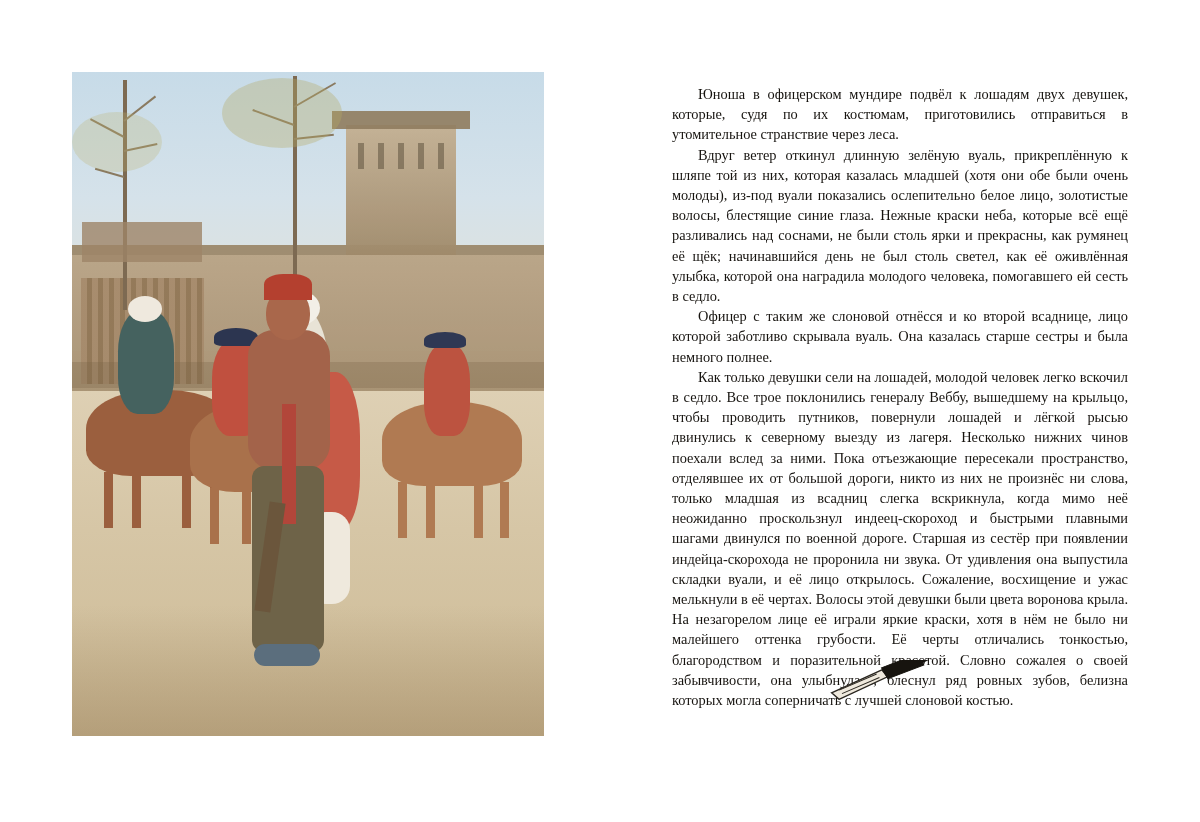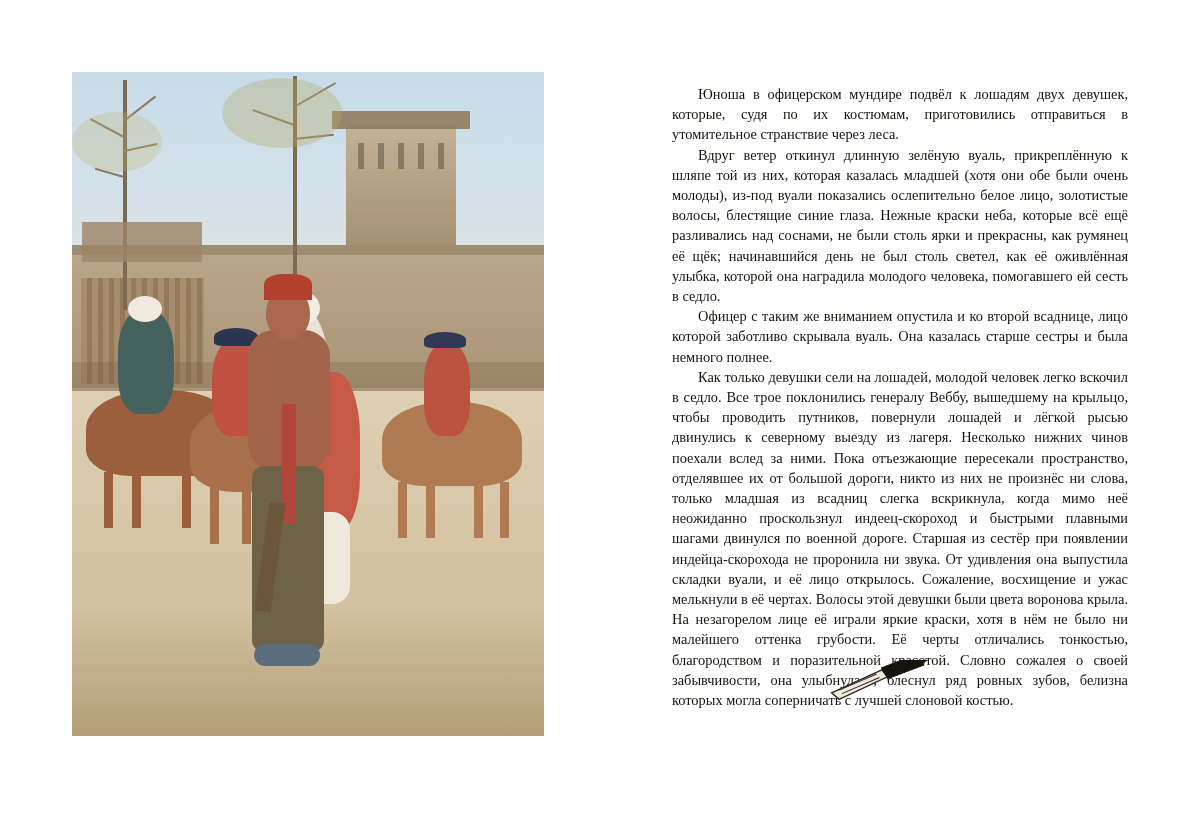--- a/index.html
+++ b/index.html
@@ -262,21 +262,21 @@
       </div>
 
       <div style="position:absolute; left:190px; top:430px; width:16px; height:110px; background:#6b563c; transform:rotate(8deg);"></div>
     </div>
   </div>
 
   <div class="right-page">
     <div class="text-column">
       <p>Юноша в офицерском мундире подвёл к лошадям двух девушек, которые, судя по их костюмам, приготовились отправиться в утомительное странствие через леса.</p>
       <p>Вдруг ветер откинул длинную зелёную вуаль, прикреплённую к шляпе той из них, которая казалась младшей (хотя они обе были очень молоды), из-под вуали показались ослепительно белое лицо, золотистые волосы, блестящие синие глаза. Нежные краски неба, которые всё ещё разливались над соснами, не были столь ярки и прекрасны, как румянец её щёк; начинавшийся день не был столь светел, как её оживлённая улыбка, которой она наградила молодого человека, помогавшего ей сесть в седло.</p>
-      <p>Офицер с таким же вниманием опустила и ко второй всаднице, лицо которой заботливо скрывала вуаль. Она казалась старше сестры и была немного полнее.</p>
+      <p>Офицер с таким же слоновой отнёсся и ко второй всаднице, лицо которой заботливо скрывала вуаль. Она казалась старше сестры и была немного полнее.</p>
       <p>Как только девушки сели на лошадей, молодой человек легко вскочил в седло. Все трое поклонились генералу Веббу, вышедшему на крыльцо, чтобы проводить путников, повернули лошадей и лёгкой рысью двинулись к северному выезду из лагеря. Несколько нижних чинов поехали вслед за ними. Пока отъезжающие пересекали пространство, отделявшее их от большой дороги, никто из них не произнёс ни слова, только младшая из всадниц слегка вскрикнула, когда мимо неё неожиданно проскользнул индеец-скороход и быстрыми плавными шагами двинулся по военной дороге. Старшая из сестёр при появлении индейца-скорохода не проронила ни звука. От удивления она выпустила складки вуали, и её лицо открылось. Сожаление, восхищение и ужас мелькнули в её чертах. Волосы этой девушки были цвета воронова крыла. На незагорелом лице её играли яркие краски, хотя в нём не было ни малейшего оттенка грубости. Её черты отличались тонкостью, благородством и поразительной красотой. Словно сожалея о своей забывчивости, она улыбнулась, блеснул ряд ровных зубов, белизна которых могла соперничать с лучшей слоновой костью.</p>
     </div>
 
     <div class="ornament">
       <svg width="120" height="40" viewBox="0 0 120 40" aria-hidden="true">
         <g transform="rotate(-12 60 20)">
           <path d="M8 22 L62 10 L66 18 L14 30 Z" fill="#efe9dd" stroke="#2a2620" stroke-width="1.4"></path>
           <path d="M62 8 L100 2 L104 14 L66 20 Z" fill="#17140f" stroke="#17140f" stroke-width="1"></path>
           <path d="M100 2 L112 0 L114 9 L103 12 Z" fill="#17140f"></path>
           <path d="M16 21 L56 13 M18 25 L58 17" stroke="#2a2620" stroke-width="1" fill="none"></path>

